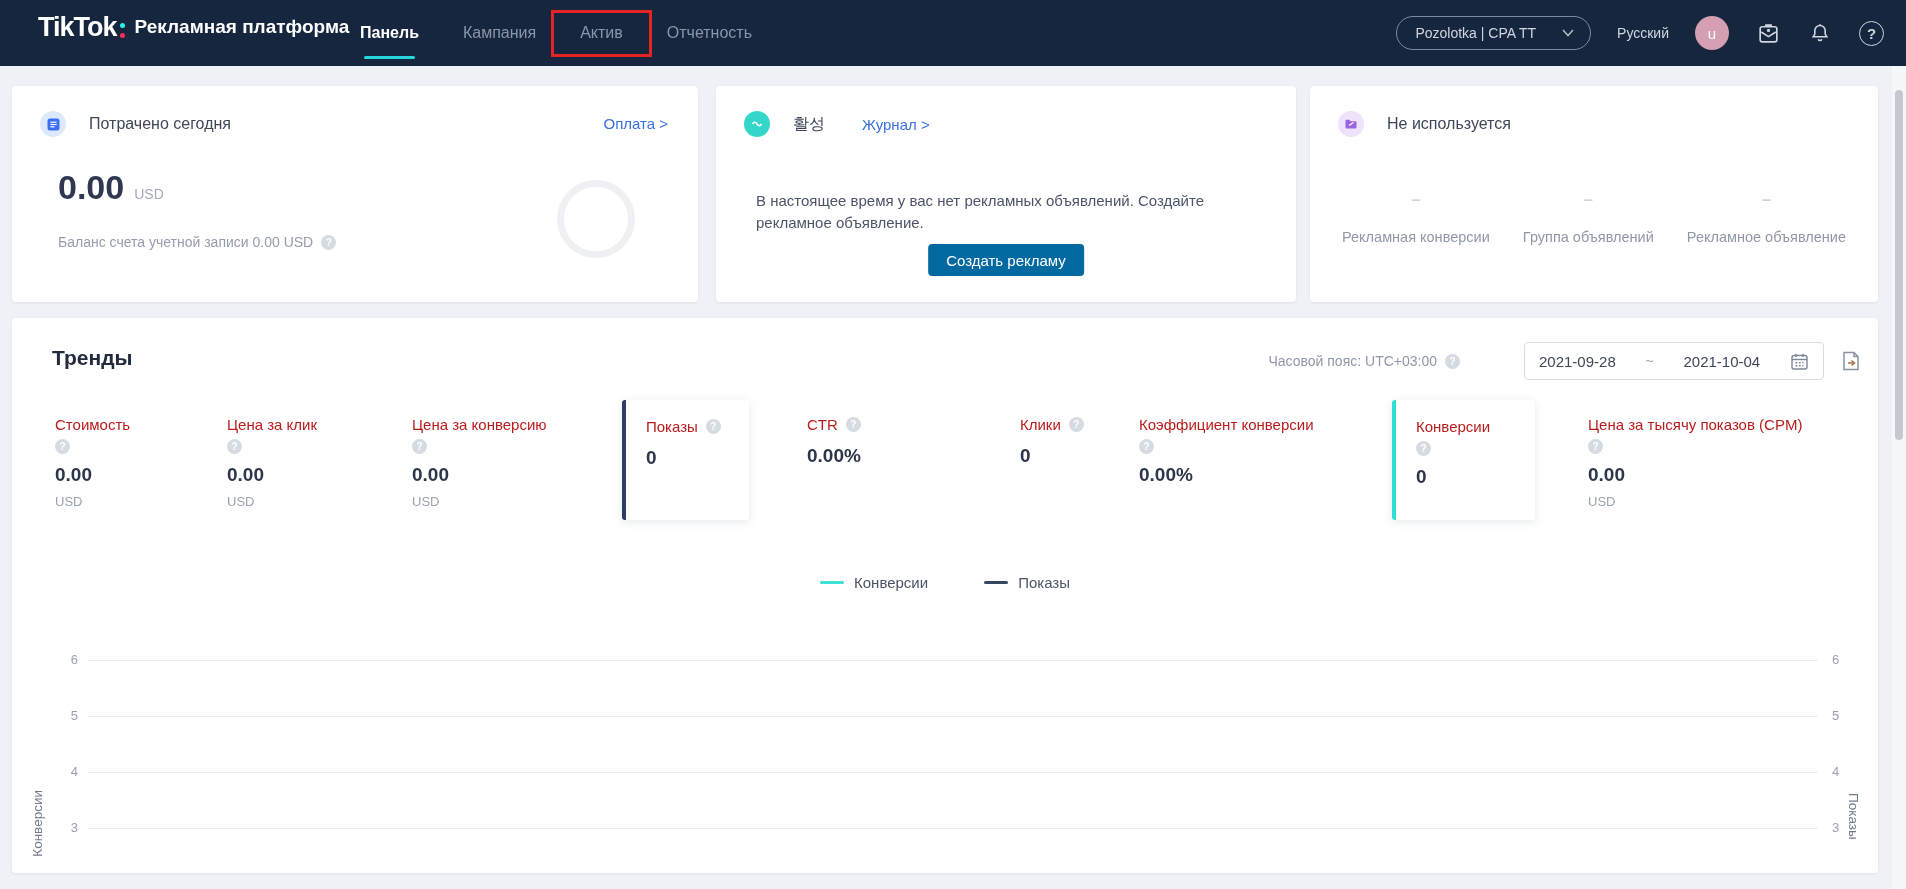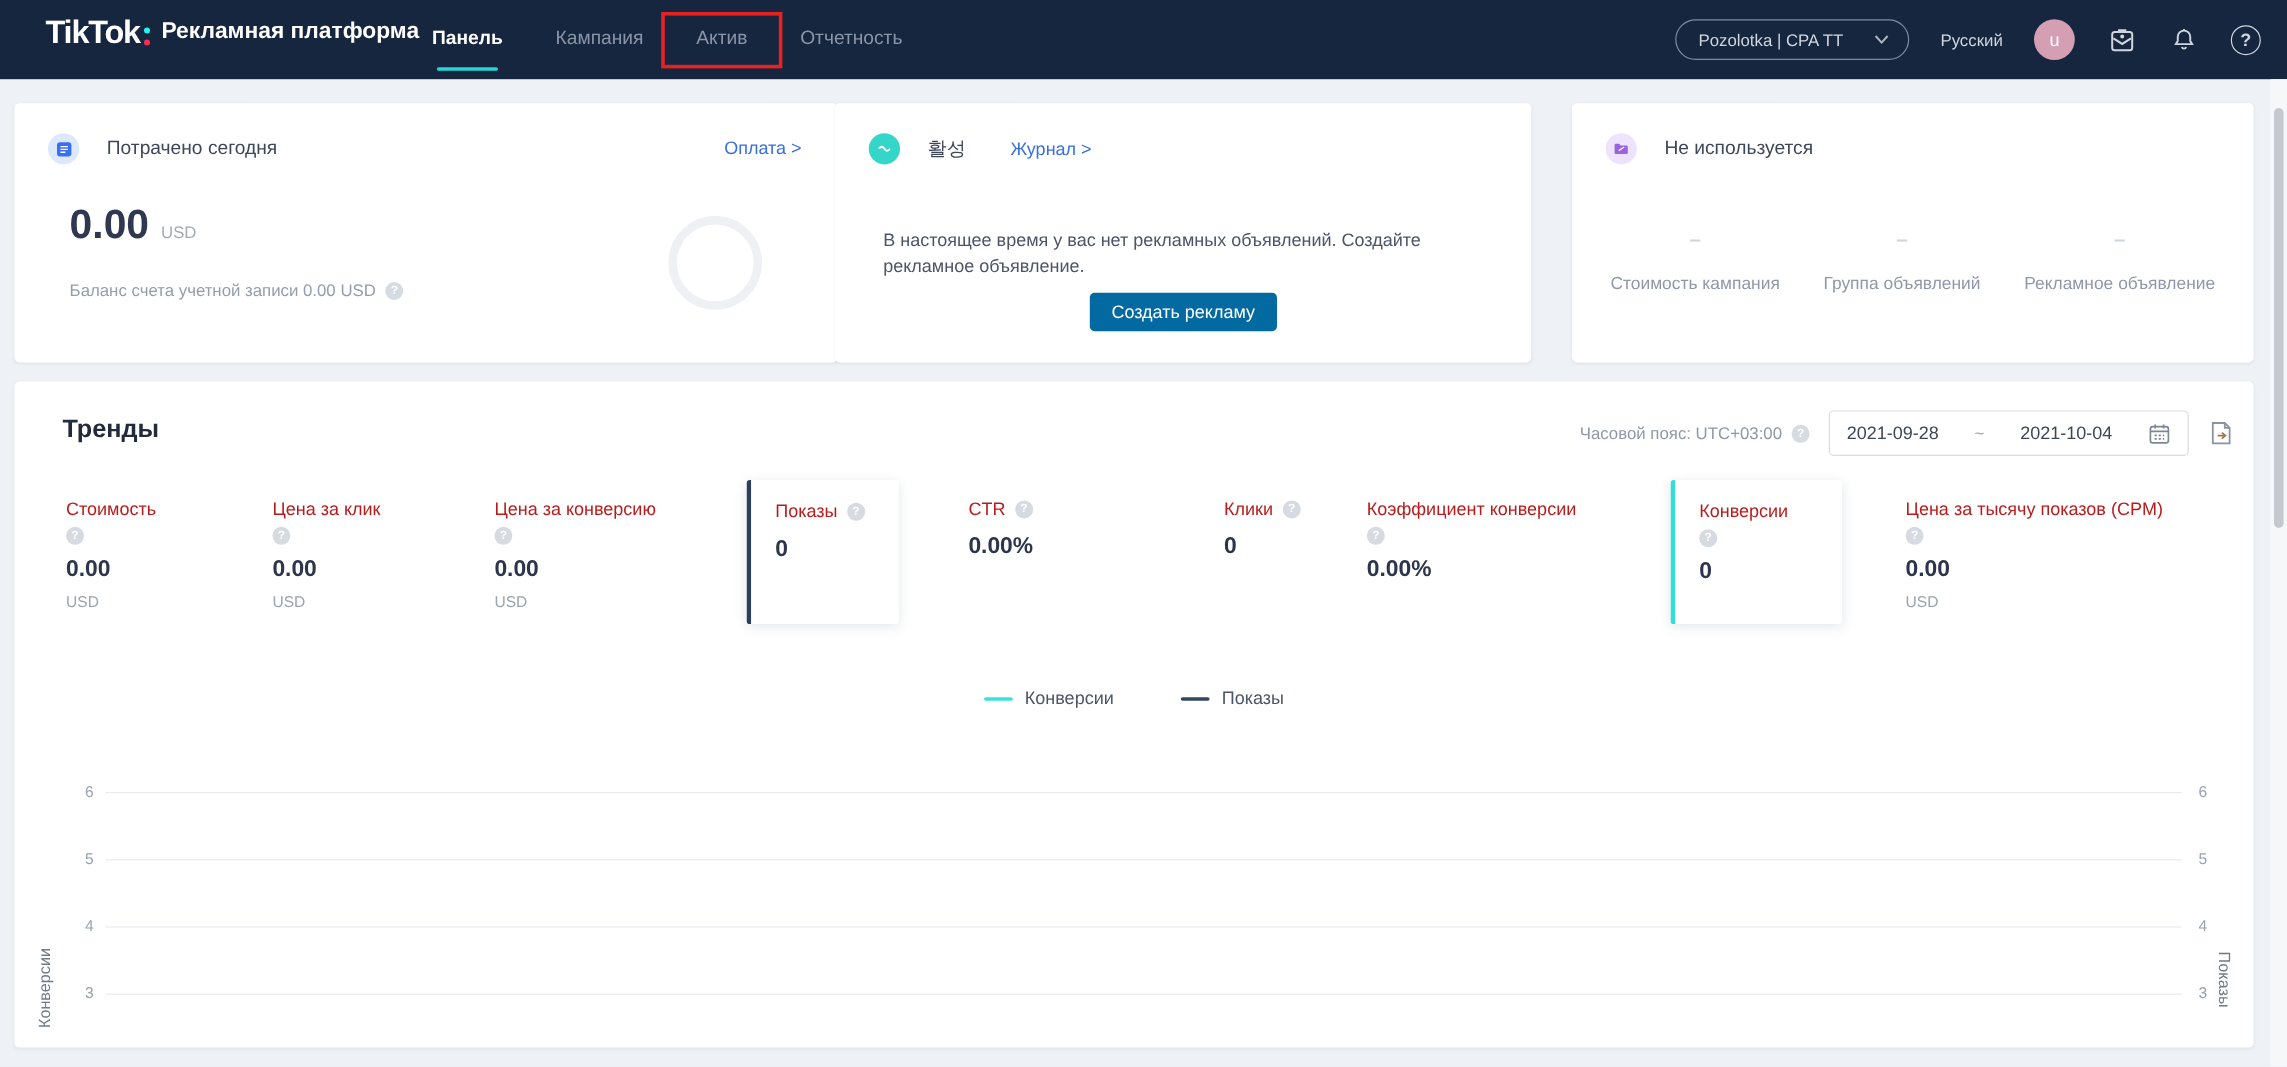--- a/index.html
+++ b/index.html
@@ -23,21 +23,21 @@
   .hdr-right { position:absolute; right:22px; top:0; height:66px; display:flex; align-items:center; gap:26px; }
   .pill { display:flex; align-items:center; gap:26px; border:1px solid #7e8aa0; border-radius:17px; height:34px; padding:0 16px 0 18px; color:#cfd6e0; font-size:14px; cursor:pointer; }
   .lang { color:#cfd6e0; font-size:14px; cursor:pointer; }
   .avatar { width:34px; height:34px; border-radius:50%; background:#d49fb2; color:#fff; font-size:15px; display:flex; align-items:center; justify-content:center; cursor:pointer; }
   .hicon { width:26px; height:26px; display:flex; align-items:center; justify-content:center; cursor:pointer; }
   .help-round { width:25px; height:25px; border:1.8px solid #cfd6e0; border-radius:50%; color:#cfd6e0; font-size:15px; font-weight:bold; display:flex; align-items:center; justify-content:center; cursor:pointer; }
 
   
   .card { position:absolute; background:#fff; border-radius:4px; box-shadow:0 1px 3px rgba(30,50,80,0.07); }
   .card-spend   { left:12px;   top:86px; width:686px; height:216px; }
-  .card-status  { left:696px;  top:86px; width:580px; height:216px; }
+  .card-status  { left:716px;  top:86px; width:580px; height:216px; }
   .card-unused  { left:1310px; top:86px; width:568px; height:216px; }
   .card-head { position:absolute; left:28px; top:25px; display:flex; align-items:center; gap:23px; }
   .badge-circle { width:26px; height:26px; border-radius:50%; display:flex; align-items:center; justify-content:center; flex:none; }
   .bc-blue { background:#dce9fd; }
   .bc-cyan { background:#35d6ca; }
   .bc-purple { background:#eee2fc; }
   .card-title { font-size:16px; color:#3e4659; }
   .link-blue { color:#3a6fe0; font-size:15px; cursor:pointer; }
   .spend-link { position:absolute; right:30px; top:29px; }
   .spend-amount { position:absolute; left:46px; top:82px; display:flex; align-items:baseline; gap:10px; }
@@ -51,21 +51,21 @@
   .unused-cols { position:absolute; left:0; top:104px; width:100%; display:flex; justify-content:space-between; padding:0 32px; }
   .ucol { text-align:center; }
   .ucol .dash { color:#d0d5dc; font-size:17px; font-weight:bold; display:block; margin-bottom:18px; }
   .ucol .ulabel { color:#8f97a9; font-size:14.5px; }
 
   
   .card-trends { left:12px; top:318px; width:1866px; height:555px; }
   .trends-title { position:absolute; left:40px; top:28px; font-size:21px; font-weight:bold; color:#222b3c; }
   .trends-ctrl { position:absolute; right:16px; top:24px; display:flex; align-items:center; gap:16px; }
   .tz { display:flex; align-items:center; gap:8px; color:#8f97a9; font-size:14px; }
-  .datebox { display:flex; align-items:center; justify-content:space-between; width:300px; height:38px; border:1px solid #d8dde5; border-radius:4px; background:#fff; padding:0 14px; cursor:pointer; }
+  .datebox { display:flex; align-items:center; justify-content:space-between; width:300px; height:38px; border:1px solid #d8dde5; border-radius:4px; background:#fff; padding:0 14px; cursor:pointer;margin-left:48px; }
   .dateval { color:#3e4659; font-size:15px; }
   .datesep { color:#9aa2b0; font-size:14px; }
   .exp-icon { width:22px; height:22px; cursor:pointer; }
 
   
   .metrics { position:absolute; left:0; top:82px; width:100%; height:122px; }
   .metric { position:absolute; top:16px; }
   .m-label-row { display:flex; align-items:center; gap:8px; }
   .m-label { color:#b91c1c; font-size:15px; white-space:nowrap; }
   .m-q { margin-top:6px; }
@@ -202,21 +202,21 @@
         <svg width="14" height="14" viewBox="0 0 14 14" fill="#9a63e0">
             <path d="M1.5 4 a1.2 1.2 0 0 1 1.2-1.2 h2.6 l1.2 1.4 h4.8 a1.2 1.2 0 0 1 1.2 1.2 v4.8 a1.2 1.2 0 0 1 -1.2 1.2 h-8.6 a1.2 1.2 0 0 1 -1.2-1.2 z"></path>
             <line x1="5" y1="8.5" x2="9.5" y2="5.5" stroke="#fff" stroke-width="1.1"></line>
           </svg>
       </span>
       <span class="card-title">Не используется</span>
     </div>
     <div class="unused-cols">
       <div class="ucol">
         <span class="dash">–</span>
-        <span class="ulabel">Стоимость кампания</span>
+        <span class="ulabel">Рекламная конверсии</span>
       </div>
       <div class="ucol">
         <span class="dash">–</span>
         <span class="ulabel">Группа объявлений</span>
       </div>
       <div class="ucol">
         <span class="dash">–</span>
         <span class="ulabel">Рекламное объявление</span>
       </div>
     </div>

